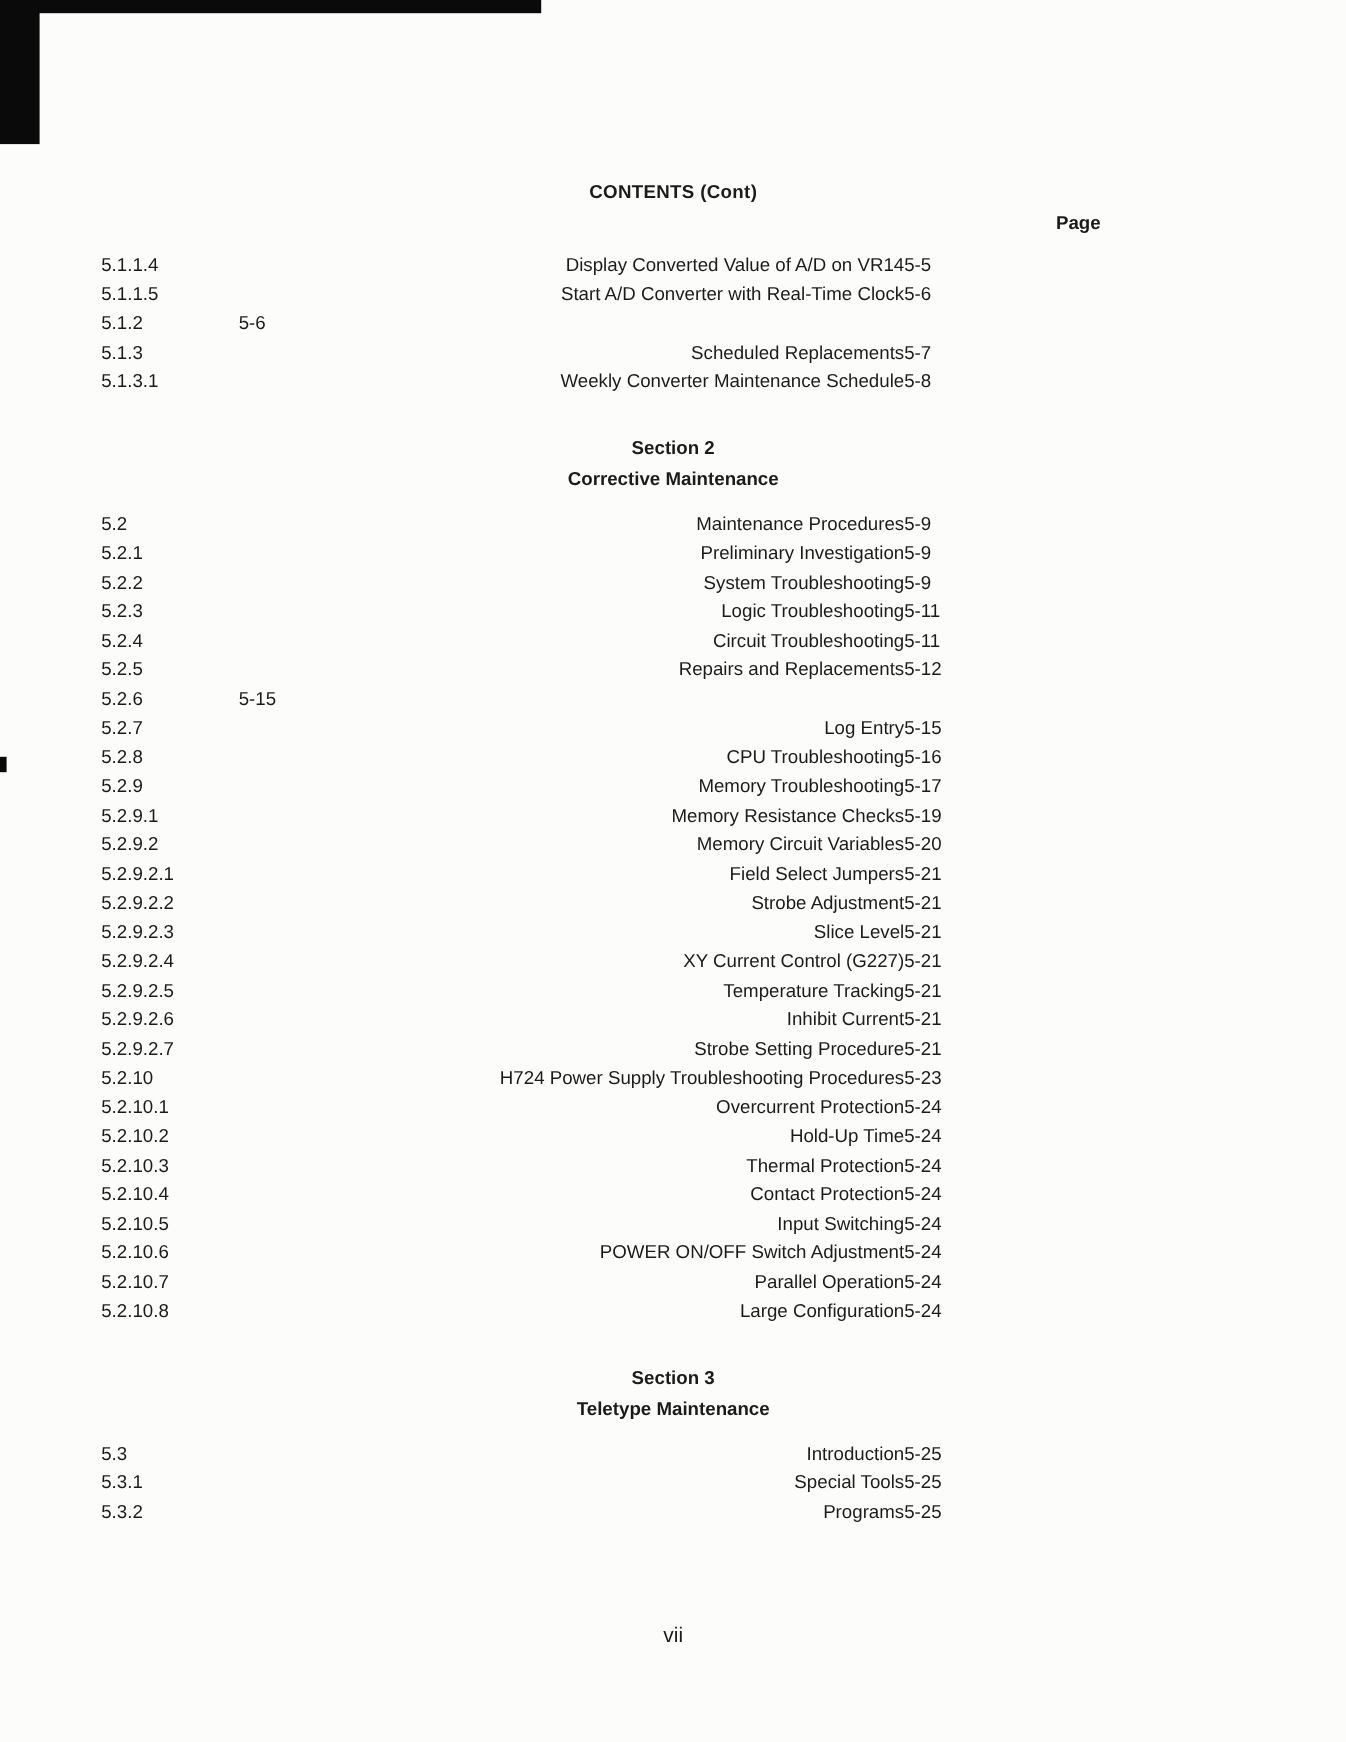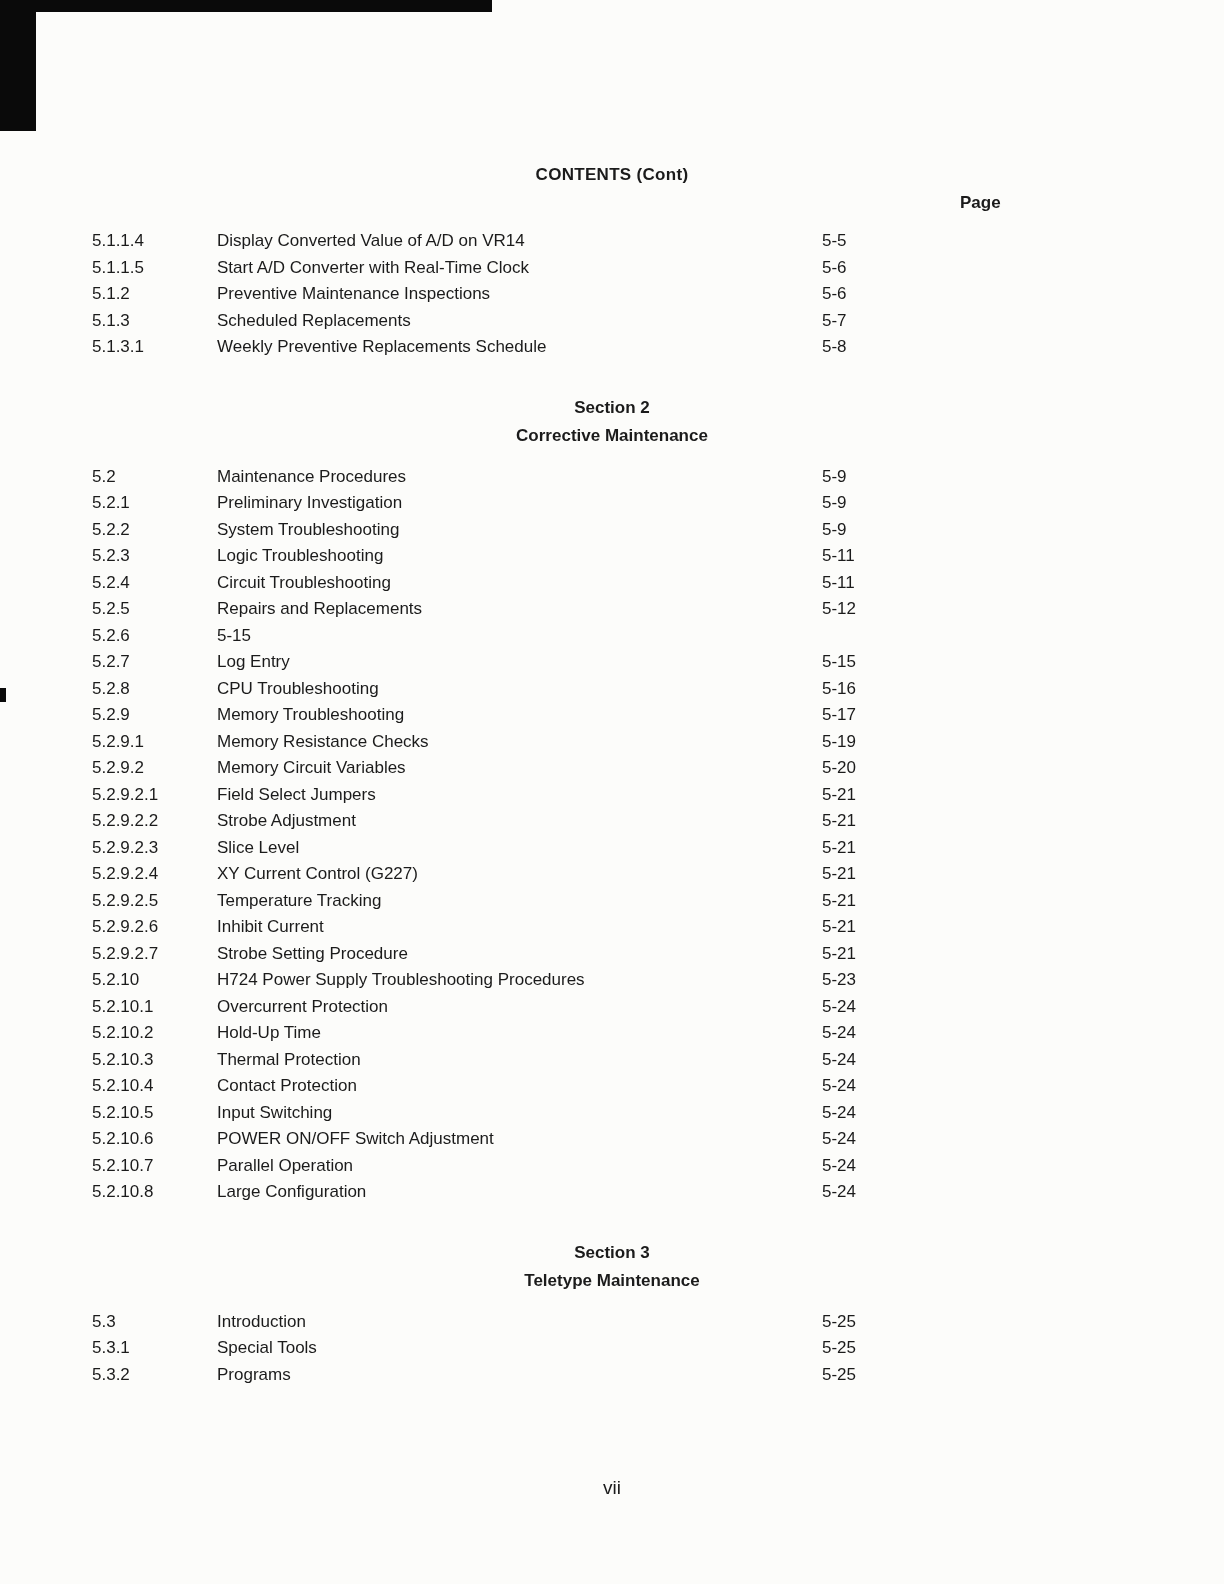--- a/index.html
+++ b/index.html
@@ -41,21 +41,21 @@
   .toc .rows { margin-top: 15px; }
   .toc .sec + .rows { margin-top: 0; }
   .row {
     display: flex;
     padding-left: 92px;
     line-height: 26.5px;
     font-size: 17px;
     white-space: nowrap;
   }
   .row .num { flex: 0 0 125px; }
-  .row .ttl { flex: 0 0 605px; }
+  .row .ttl { flex: 0 0 605px; text-align: right; }
   .row .pg  { flex: 0 0 auto; }
   .sec {
     margin: 33px 0 14px 0;
     text-align: center;
     font-weight: bold;
     font-size: 17px;
     line-height: 28px;
   }
   .footer {
     position: absolute;
@@ -85,31 +85,30 @@
           <span class="ttl">Display Converted Value of A/D on VR14</span>
           <span class="pg">5-5</span>
         </div>
         <div class="row">
           <span class="num">5.1.1.5</span>
           <span class="ttl">Start A/D Converter with Real-Time Clock</span>
           <span class="pg">5-6</span>
         </div>
         <div class="row">
           <span class="num">5.1.2</span>
-          <span class="ttl">Preventive Maintenance Inspections</span>
           <span class="pg">5-6</span>
         </div>
         <div class="row">
           <span class="num">5.1.3</span>
           <span class="ttl">Scheduled Replacements</span>
           <span class="pg">5-7</span>
         </div>
         <div class="row">
           <span class="num">5.1.3.1</span>
-          <span class="ttl">Weekly Preventive Replacements Schedule</span>
+          <span class="ttl">Weekly Converter Maintenance Schedule</span>
           <span class="pg">5-8</span>
         </div>
       </div>
       <div class="sec">
         <div class="sec-h">Section 2</div>
         <div class="sec-sh">Corrective Maintenance</div>
       </div>
       <div class="rows">
         <div class="row">
           <span class="num">5.2</span>

